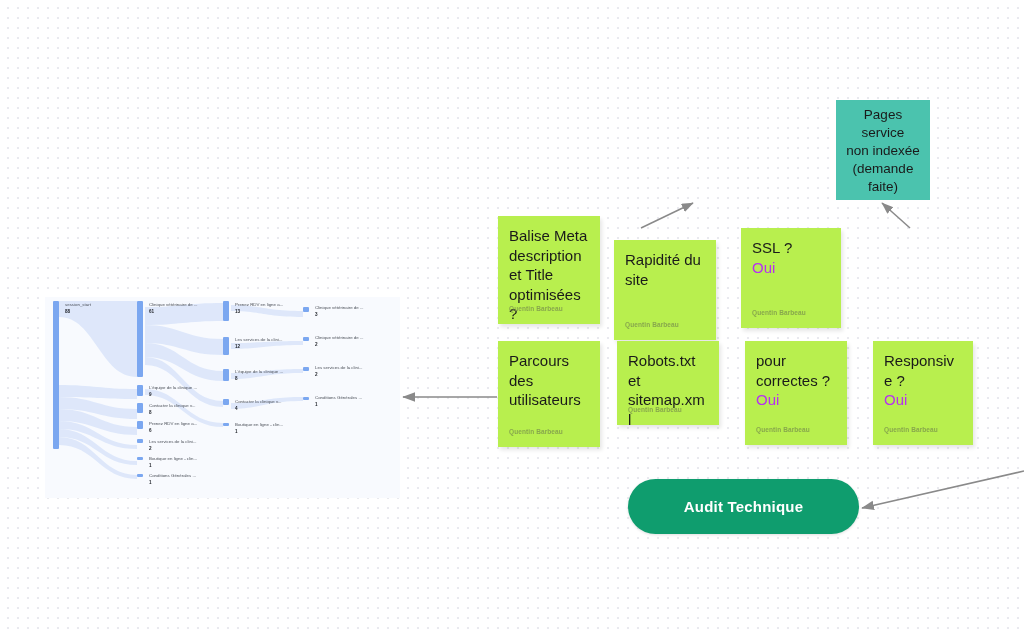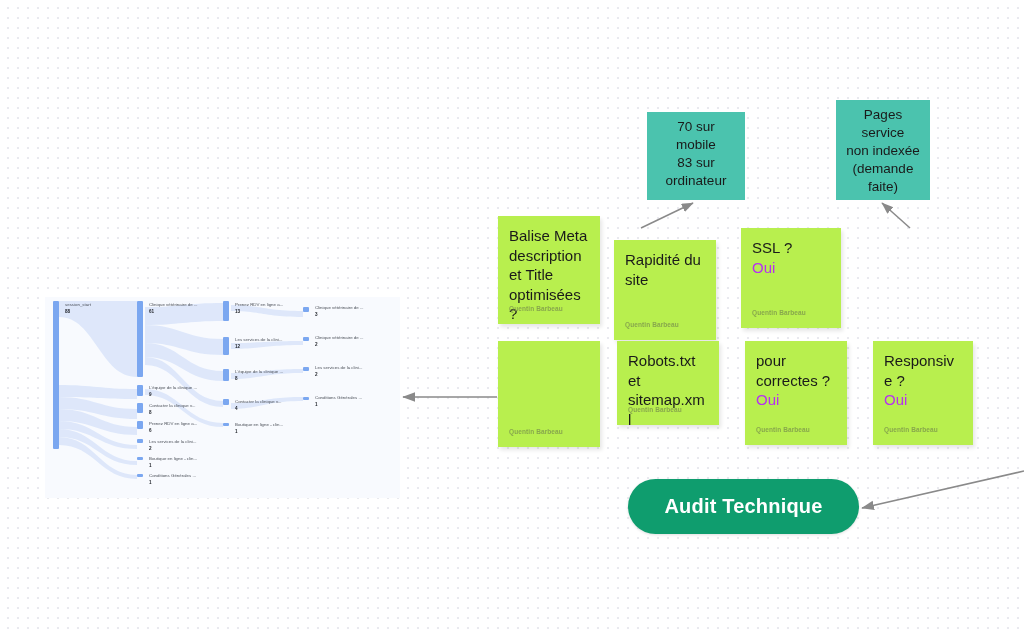--- a/index.html
+++ b/index.html
@@ -65,21 +65,21 @@
   
   #pill {
     position: absolute;
     left: 628px;
     top: 479px;
     width: 231px;
     height: 55px;
     border-radius: 28px;
     background: #0f9d6e;
     color: #ffffff;
-    font-size: 20px;
+    font-size: 15px;
     font-weight: bold;
     display: flex;
     align-items: center;
     justify-content: center;
     letter-spacing: 0.2px;
     box-shadow: 0 1px 3px rgba(0,0,0,0.12);
   }
 
   
   svg.conn {
@@ -135,20 +135,21 @@
     <line x1="1024" y1="471" x2="862" y2="508" stroke="#8a8a8a" stroke-width="1.6" marker-end="url(#arrow)"></line>
   </svg>
 
 
   <div class="note green" style="left:498px; top:216px; width:102px; height:108px;">
     <div class="body">Balise Meta description et Title optimisées ?</div>
     <div class="author">Quentin Barbeau</div>
   </div>
 
   <div class="note green" style="left:498px; top:341px; width:102px; height:106px;">
+    <div class="body">Parcours des utilisateurs</div>
     <div class="author">Quentin Barbeau</div>
   </div>
 
   <div class="note green" style="left:614px; top:228px; width:102px; height:100px;margin-top:12px;">
     <div class="body">Rapidité du site</div>
     <div class="author">Quentin Barbeau</div>
   </div>
 
   <div class="note green" style="left:617px; top:341px; width:102px; height:84px;">
     <div class="body">Robots.txt et sitemap.xml</div>
@@ -168,24 +169,20 @@
     <div class="author">Quentin Barbeau</div>
   </div>
 
 
   <div class="note green" style="left:873px; top:341px; width:100px; height:104px;">
     <div class="body">Responsive ?</div>
     <div class="body answer">Oui</div>
     <div class="author">Quentin Barbeau</div>
   </div>
 
-  <div class="note teal" style="left:647px; top:112px; width:98px; height:88px;">
-    <div class="body">70 sur mobile
-83 sur ordinateur</div>
-  </div>
 
   <div class="note teal" style="left:836px; top:100px; width:94px; height:100px;">
     <div class="body">Pages service
 non indexée
 (demande faite)
 Pages légales
 non indexées</div>
   </div>
 
   <div id="pill">

